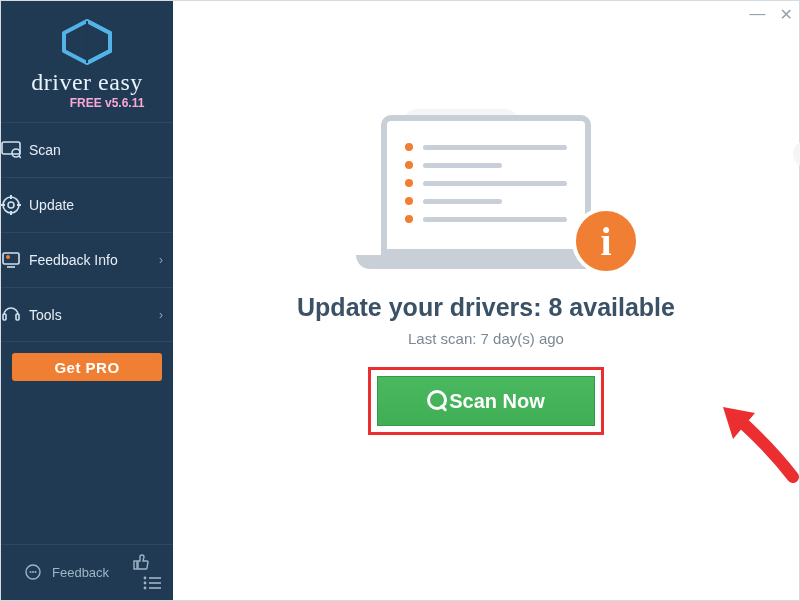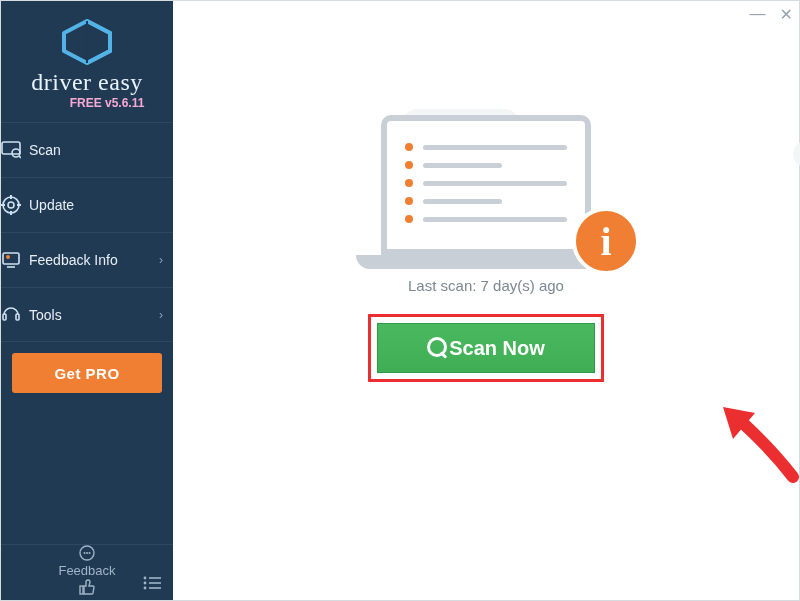--- a/index.html
+++ b/index.html
@@ -27,29 +27,29 @@
   .nav { }
   .nav-item {
     display: flex; align-items: center; height: 55px;
     padding: 0 0; border-top: 1px solid #2d4862;
     cursor: pointer; font-size: 14px; color: #e7eef5; position: relative;
   }
   .nav-item:last-of-type { border-bottom: 1px solid #2d4862; }
   .nav-item .nicon { width: 28px; display: flex; align-items: center; }
   .nav-item .chev { position: absolute; right: 10px; color: #8aa3b8; font-size: 12px; }
   .getpro {
-    margin: 11px; height: 40px; background: #f07f33; border-radius: 3px;
+    margin: 11px; height: 28px; background: #f07f33; border-radius: 3px;
     color: #fff; font-weight: 700; letter-spacing: .5px;
     display: flex; align-items: center; justify-content: center; cursor: pointer;
     font-size: 15px;
   }
   .sidefoot {
     margin-top: auto; border-top: 1px solid #2d4862;
-    height: 56px; display: flex; align-items: center; padding: 0 12px;
-    color: #9fb4c6; font-size: 13px;  flex-direction: column;
+    height: 56px; display: flex; align-items: center; padding: 0 23px;
+    color: #9fb4c6; font-size: 13px; gap: 10px;
   }
   .sidefoot .spacer { flex: 1; }
   .sidefoot .ficon { color: #9fb4c6; display:flex; align-items:center; }
   
   .main { flex: 1; position: relative; padding-top: 34px; }
   .illus { width: 260px; height: 170px; margin: 64px auto 0; position: relative; }
   .laptop-base {
     position: absolute; bottom: 0; left: 50%; transform: translateX(-50%);
     width: 260px; height: 14px; background: #c8cfd6; border-radius: 0 0 14px 14px;
   }
@@ -232,20 +232,21 @@
           <div class="dl">
               <span class="dot"></span>
               <span class="bar"></span>
             </div>
         </div>
       </div>
       <div class="laptop-base"></div>
       <div class="info-badge">i</div>
     </div>
 
+    <h1 class="headline">Update your drivers: 8 available</h1>
     <div class="subline">Last scan: 7 day(s) ago</div>
 
     <div class="scan-wrap">
       <div class="scan-btn">
         <span class="mag"></span>
         <span>Scan Now</span>
       </div>
     </div>
 
     <svg class="arrow" viewBox="0 0 90 90">

